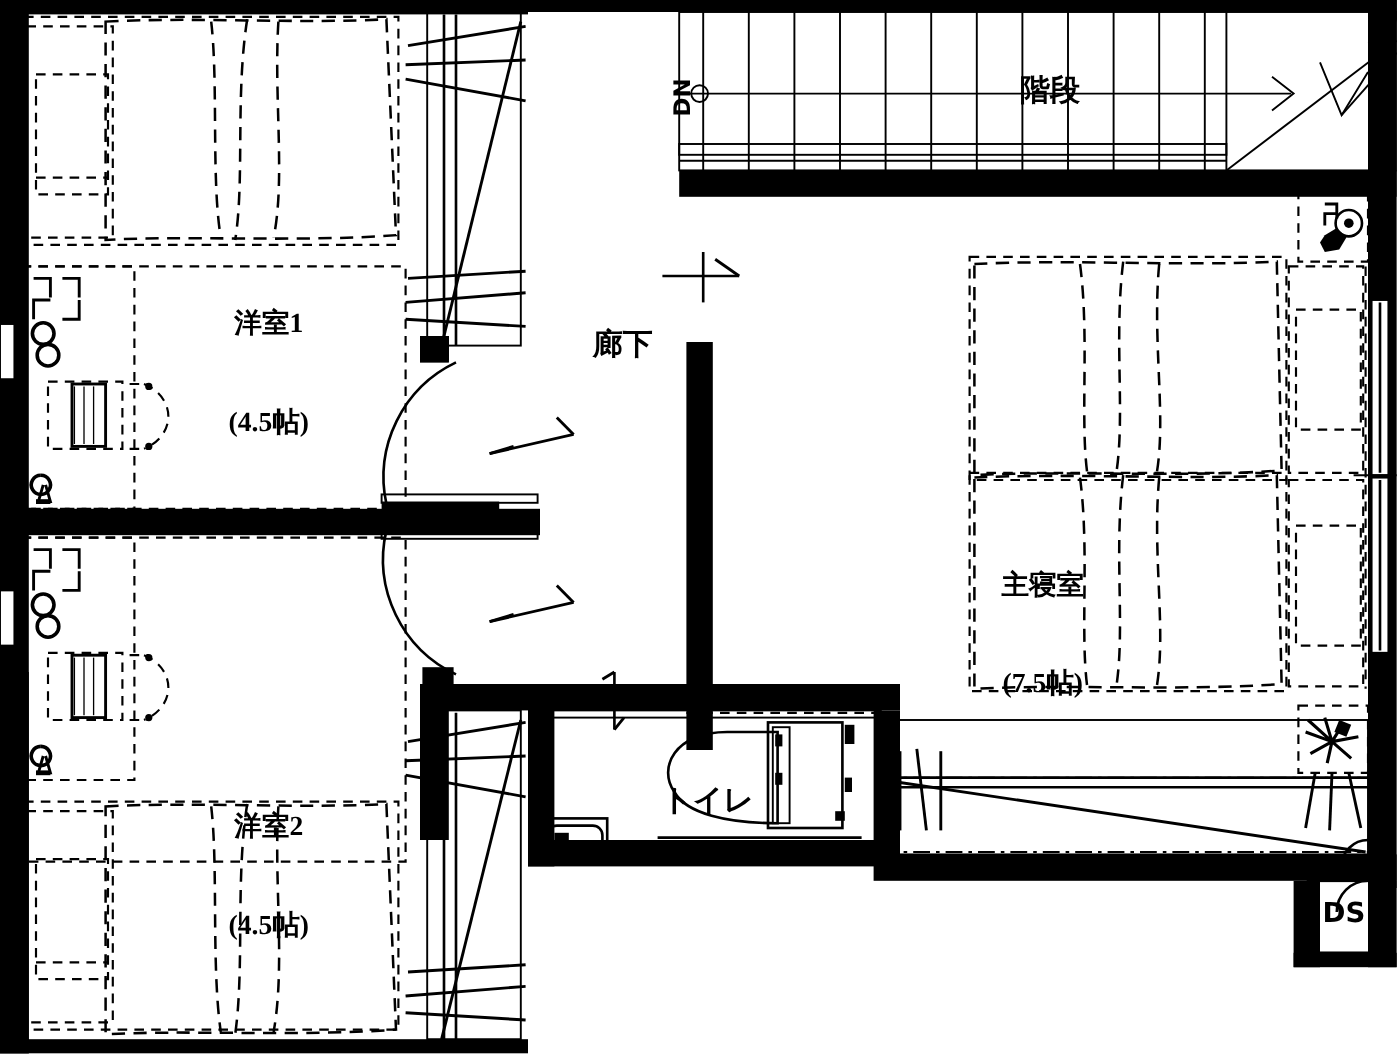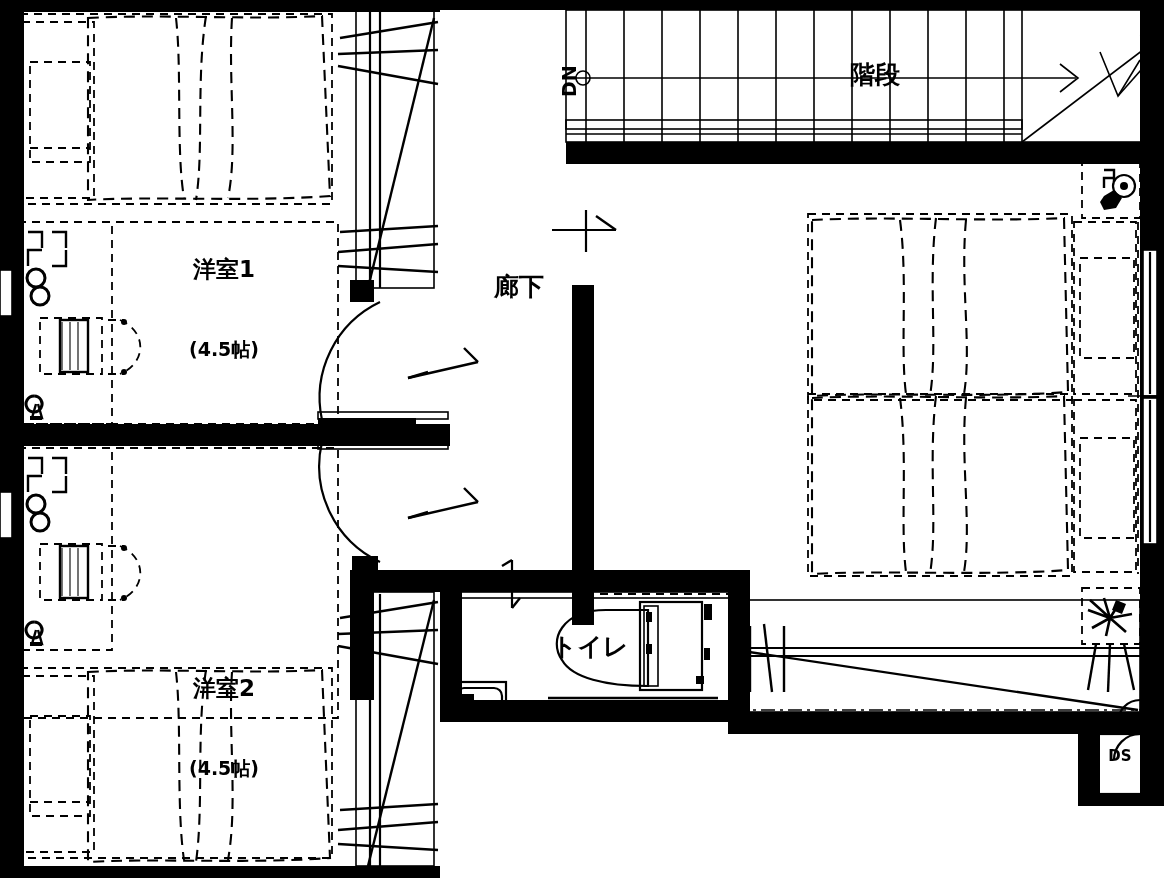--- a/index.html
+++ b/index.html
@@ -11,26 +11,26 @@
   #plan-root{
     position:relative;width:1164px;height:878px;background:#ffffff;
   }
   #plan-svg{position:absolute;top:0;left:0;width:1164px;height:878px;}
   .room-label{
     position:absolute;color:#000;font-weight:bold;
     font-family:"DejaVu Sans","Liberation Sans",sans-serif;
     white-space:pre;line-height:1.18;text-align:center;
     letter-spacing:0px;
   }
-  .lbl-room{font-size:23px;}
-  .lbl-area{font-size:19px;}
+  .lbl-room{font-size:23px;font-family:Liberation Serif, serif;}
+  .lbl-area{font-size:23px;}
   .lbl-stair{font-size:25px;text-align:right;}
   .lbl-corridor{font-size:25px;}
   .lbl-toilet{font-size:25px;}
-  .lbl-ds{font-size:15px;}
+  .lbl-ds{font-size:23px;}
   .lbl-dn{font-size:19px;transform:rotate(-90deg);transform-origin:center center;font-weight:bold;}
 </style>
 </head>
 <body>
 
 <div id="plan-root">
 
   <svg id="plan-svg" viewBox="0 0 1164 878" xmlns="http://www.w3.org/2000/svg">
     <defs>
       <style>
@@ -374,24 +374,28 @@
   <div class="room-label lbl-room" style="left:158px;top:202px;width:132px;">
     <div>洋室1</div>
     <div class="lbl-area">(4.5帖)</div>
   </div>
 
   <div class="room-label lbl-room" style="left:158px;top:621px;width:132px;">
     <div>洋室2</div>
     <div class="lbl-area">(4.5帖)</div>
   </div>
 
+  <div class="room-label lbl-room" style="left:802px;top:420px;width:134px;">
+    <div>主寝室</div>
+    <div class="lbl-area">(7.5帖)</div>
+  </div>
 
   <div class="room-label lbl-corridor" style="left:482px;top:272px;width:62px;text-align:right;">廊下</div>
 
-  <div class="room-label lbl-toilet" style="left:548px;top:632px;width:84px;">トイレ</div>
+  <div class="room-label lbl-toilet" style="left:548px;top:652px;width:84px;">トイレ</div>
 
   <div class="room-label lbl-stair" style="left:838px;top:60px;width:62px;">階段</div>
 
   <div class="room-label lbl-dn" style="left:552px;top:70px;width:34px;">DN</div>
 
   <div class="room-label lbl-ds" style="left:1100px;top:748px;width:40px;">DS</div>
 
 </div>
 
 </body></html>

